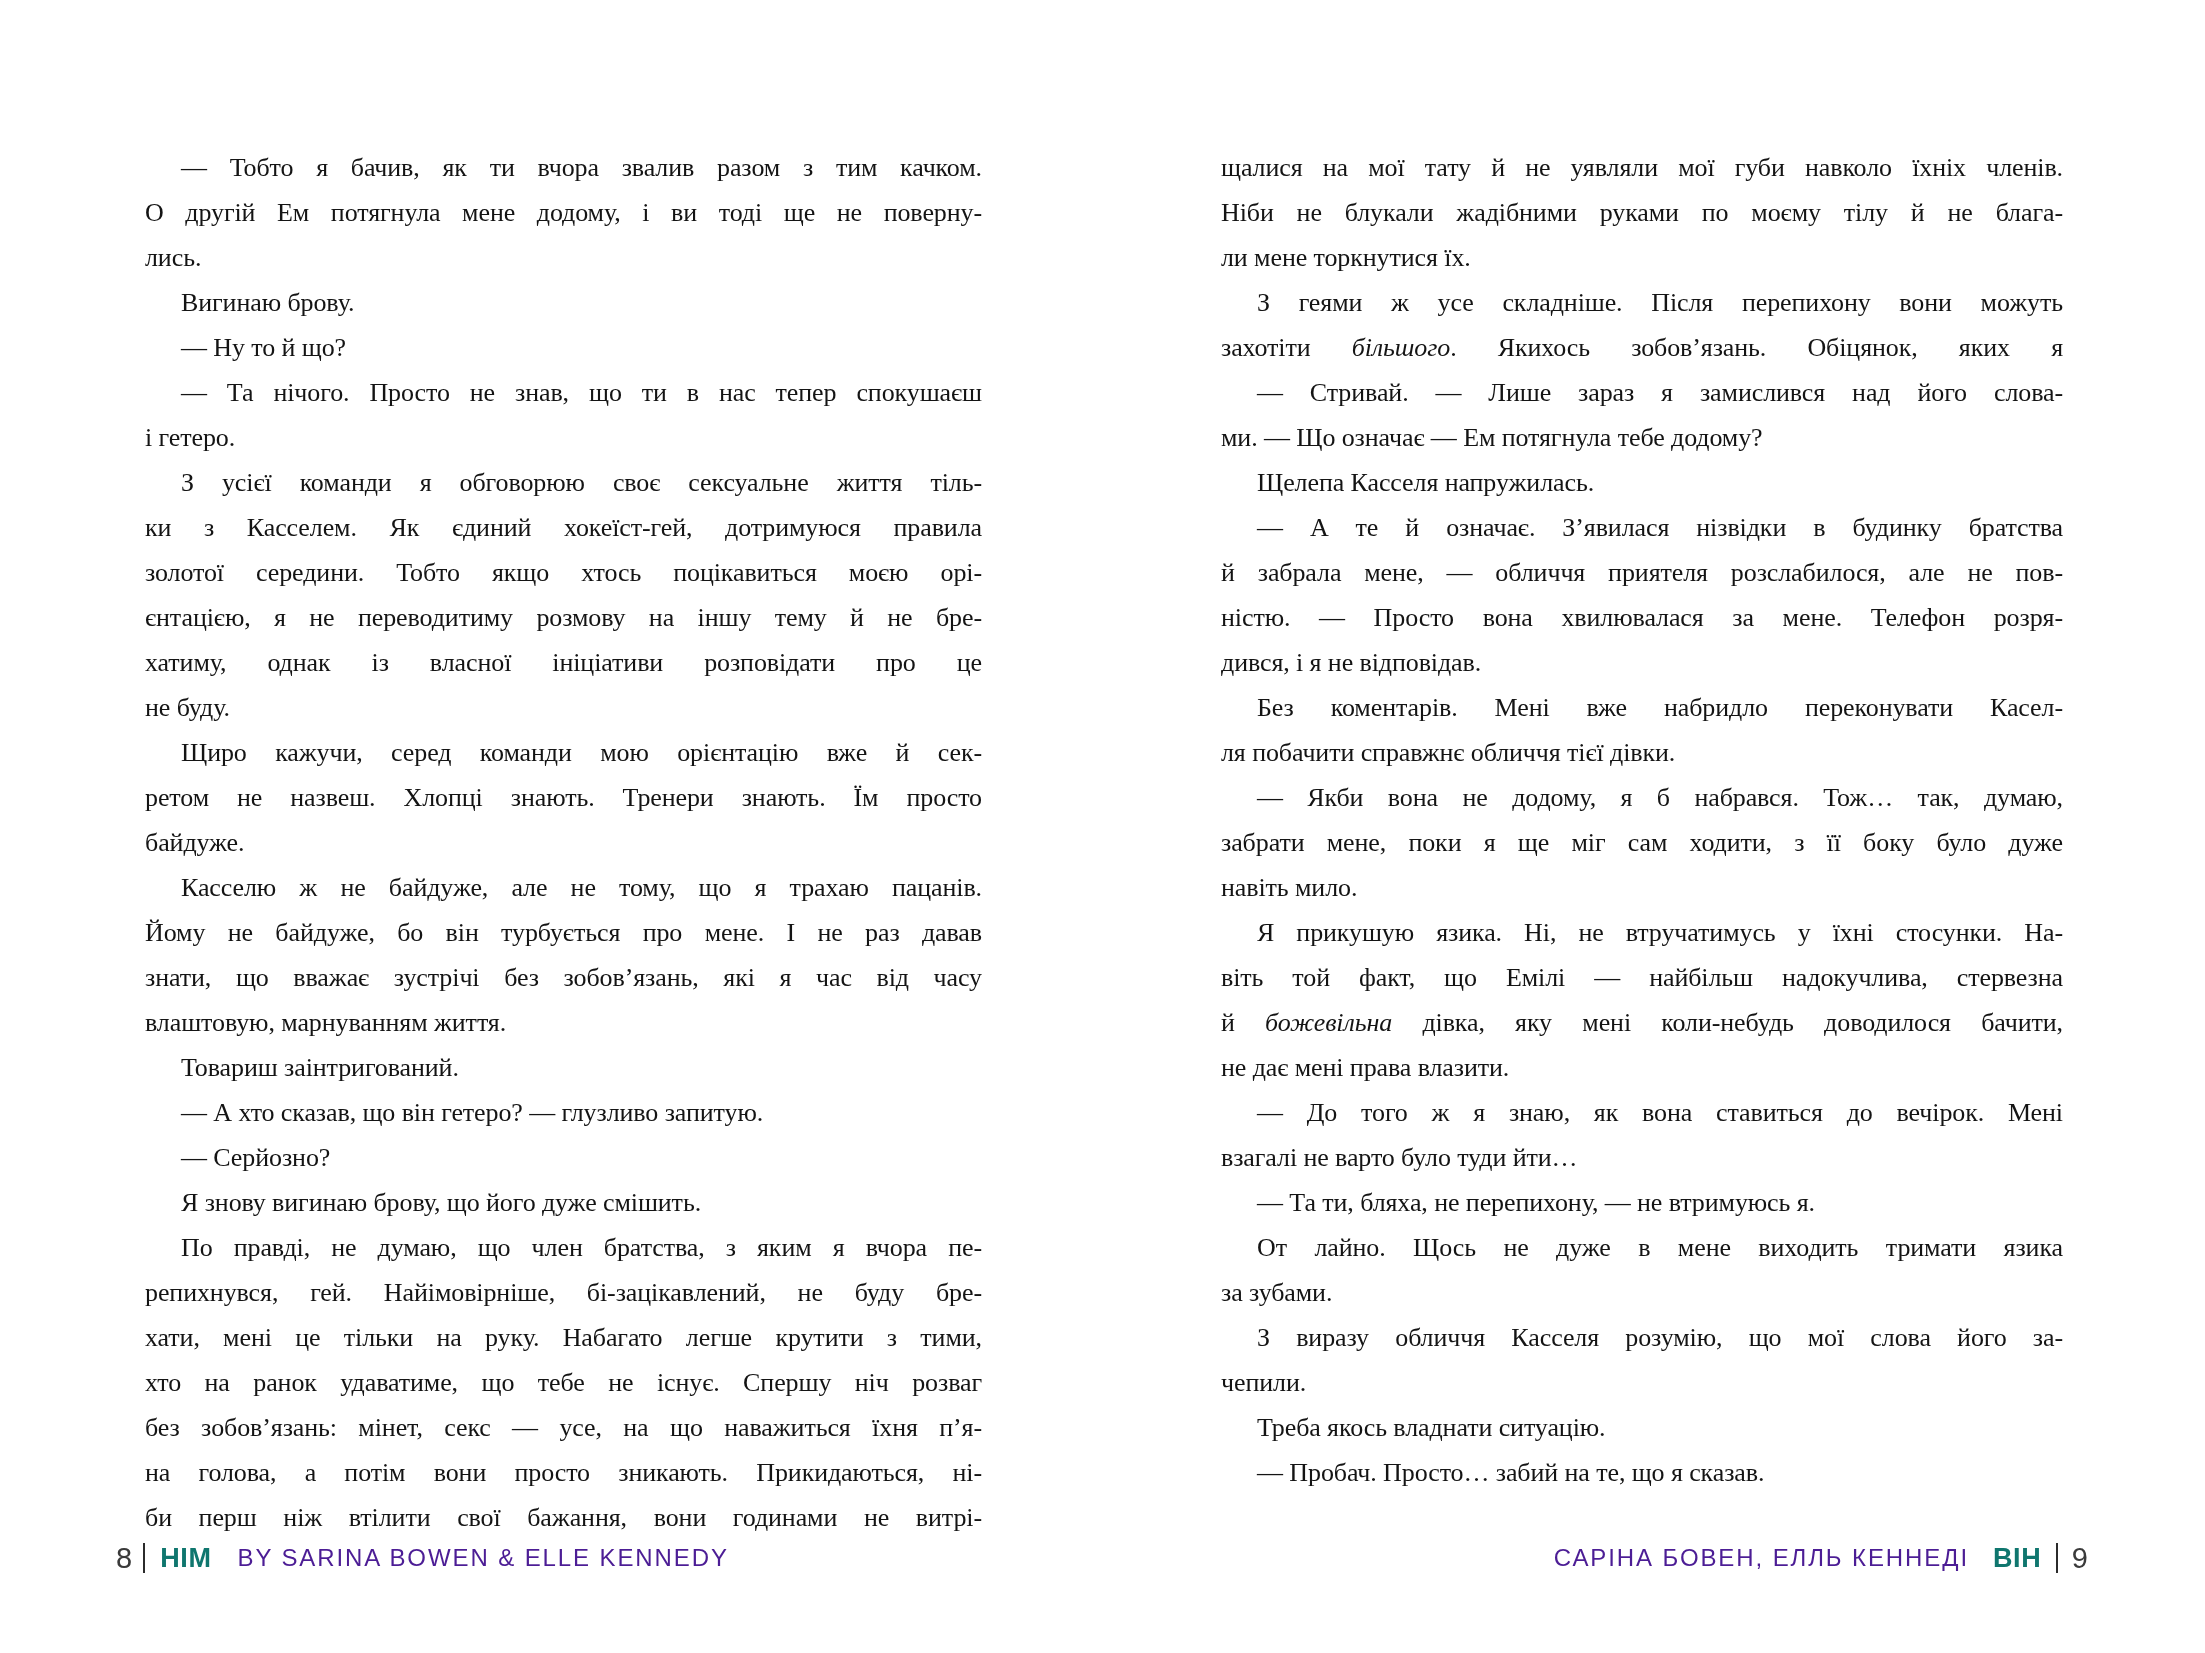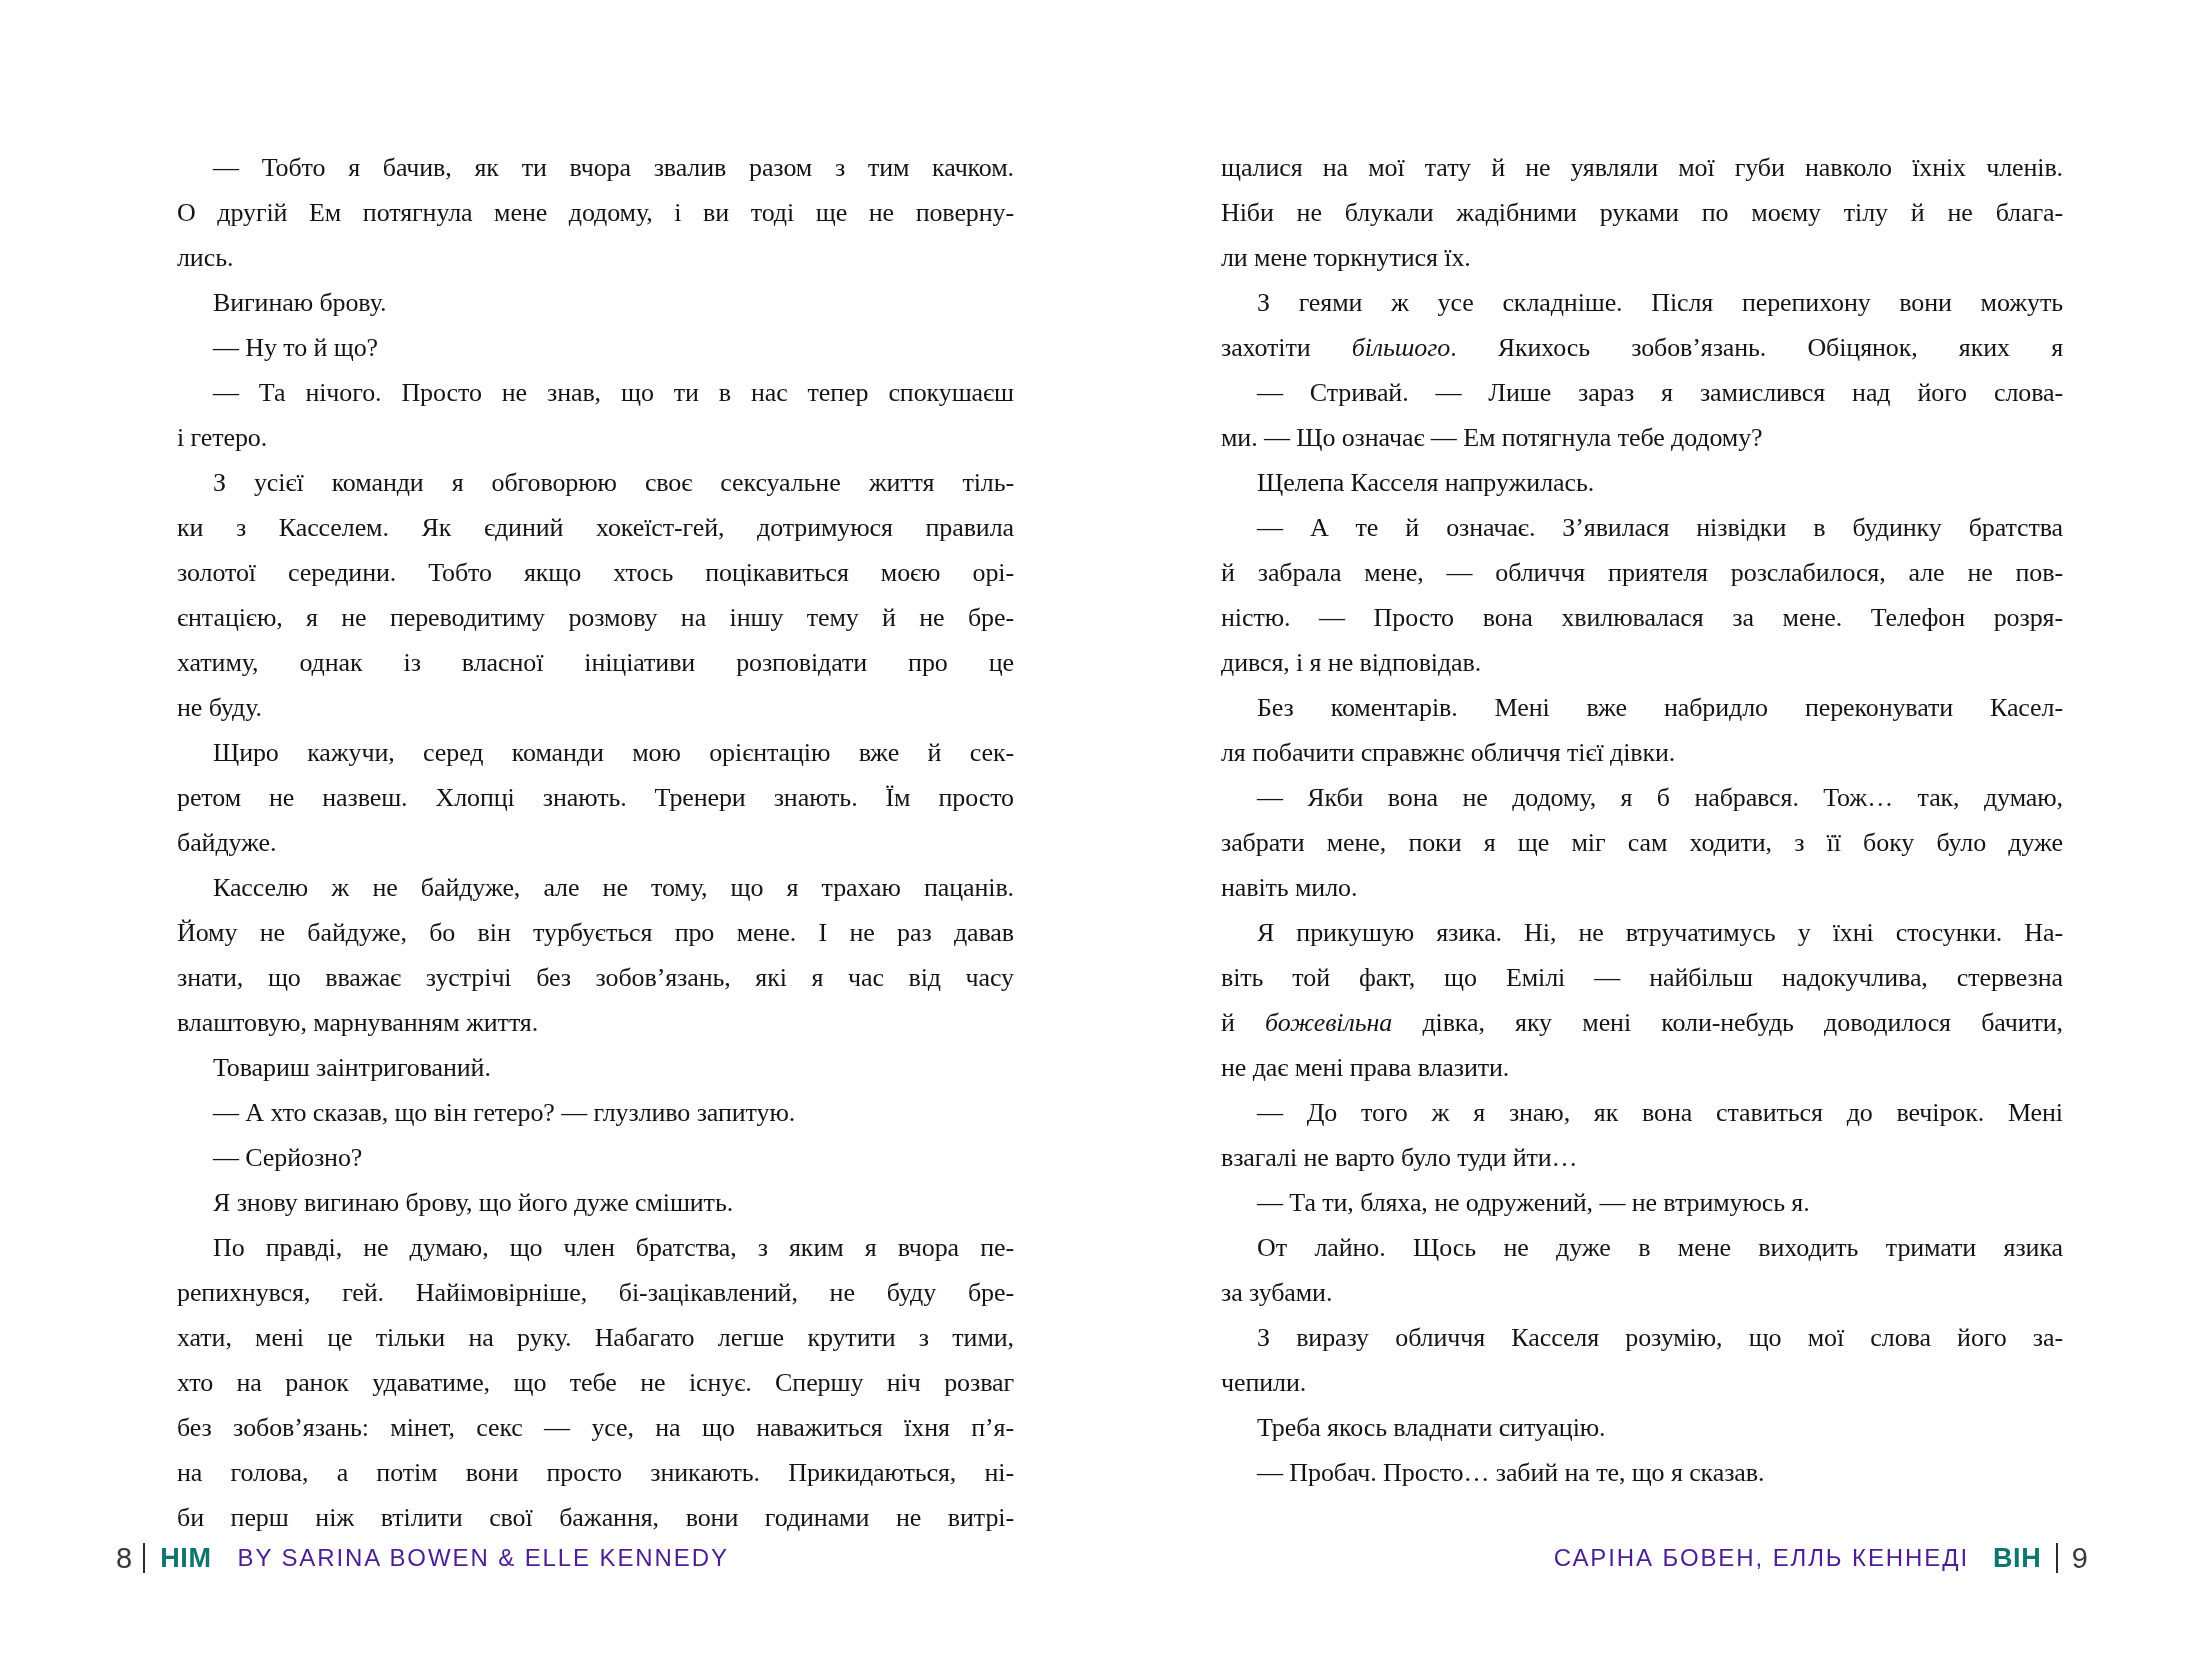--- a/index.html
+++ b/index.html
@@ -16,21 +16,21 @@
   }
   .text-column {
     position: absolute;
     top: 145px;
     font-family: "Liberation Serif", "DejaVu Serif", serif;
     font-size: 26px;
     line-height: 45px;
     color: #141414;
     letter-spacing: -0.1px;
   }
-  #left-column  { left: 145px;  width: 837px; margin-left: 32px; }
+  #left-column  { left: 145px;  width: 837px; }
   #right-column { left: 1221px; width: 842px; }
 
   .line {
     height: 45px;
     overflow: hidden;
     text-align: left;
   }
   .line.justify {
     text-align: justify;
     text-align-last: justify;
@@ -137,21 +137,21 @@
       <div class="line"><span>ля побачити справжнє обличчя тієї дівки.</span></div>
       <div class="line indent justify"><span>— Якби вона не додому, я б набрався. Тож… так, думаю,</span></div>
       <div class="line justify"><span>забрати мене, поки я ще міг сам ходити, з її боку було дуже</span></div>
       <div class="line"><span>навіть мило.</span></div>
       <div class="line indent justify"><span>Я прикушую язика. Ні, не втручатимусь у їхні стосунки. На-</span></div>
       <div class="line justify"><span>віть той факт, що Емілі — найбільш надокучлива, стервезна</span></div>
       <div class="line justify"><span>й </span><span class="em">божевільна</span><span> дівка, яку мені коли-небудь доводилося бачити,</span></div>
       <div class="line"><span>не дає мені права влазити.</span></div>
       <div class="line indent justify"><span>— До того ж я знаю, як вона ставиться до вечірок. Мені</span></div>
       <div class="line"><span>взагалі не варто було туди йти…</span></div>
-      <div class="line indent"><span>— Та ти, бляха, не одружений, — не втримуюсь я.</span></div>
+      <div class="line indent"><span>— Та ти, бляха, не перепихону, — не втримуюсь я.</span></div>
       <div class="line indent justify"><span>От лайно. Щось не дуже в мене виходить тримати язика</span></div>
       <div class="line"><span>за зубами.</span></div>
       <div class="line indent justify"><span>З виразу обличчя Касселя розумію, що мої слова його за-</span></div>
       <div class="line"><span>чепили.</span></div>
       <div class="line indent"><span>Треба якось владнати ситуацію.</span></div>
       <div class="line indent"><span>— Пробач. Просто… забий на те, що я сказав.</span></div>
     </div>
 
   <div id="footer-left" class="footer">
     <span class="page-num">8</span>

